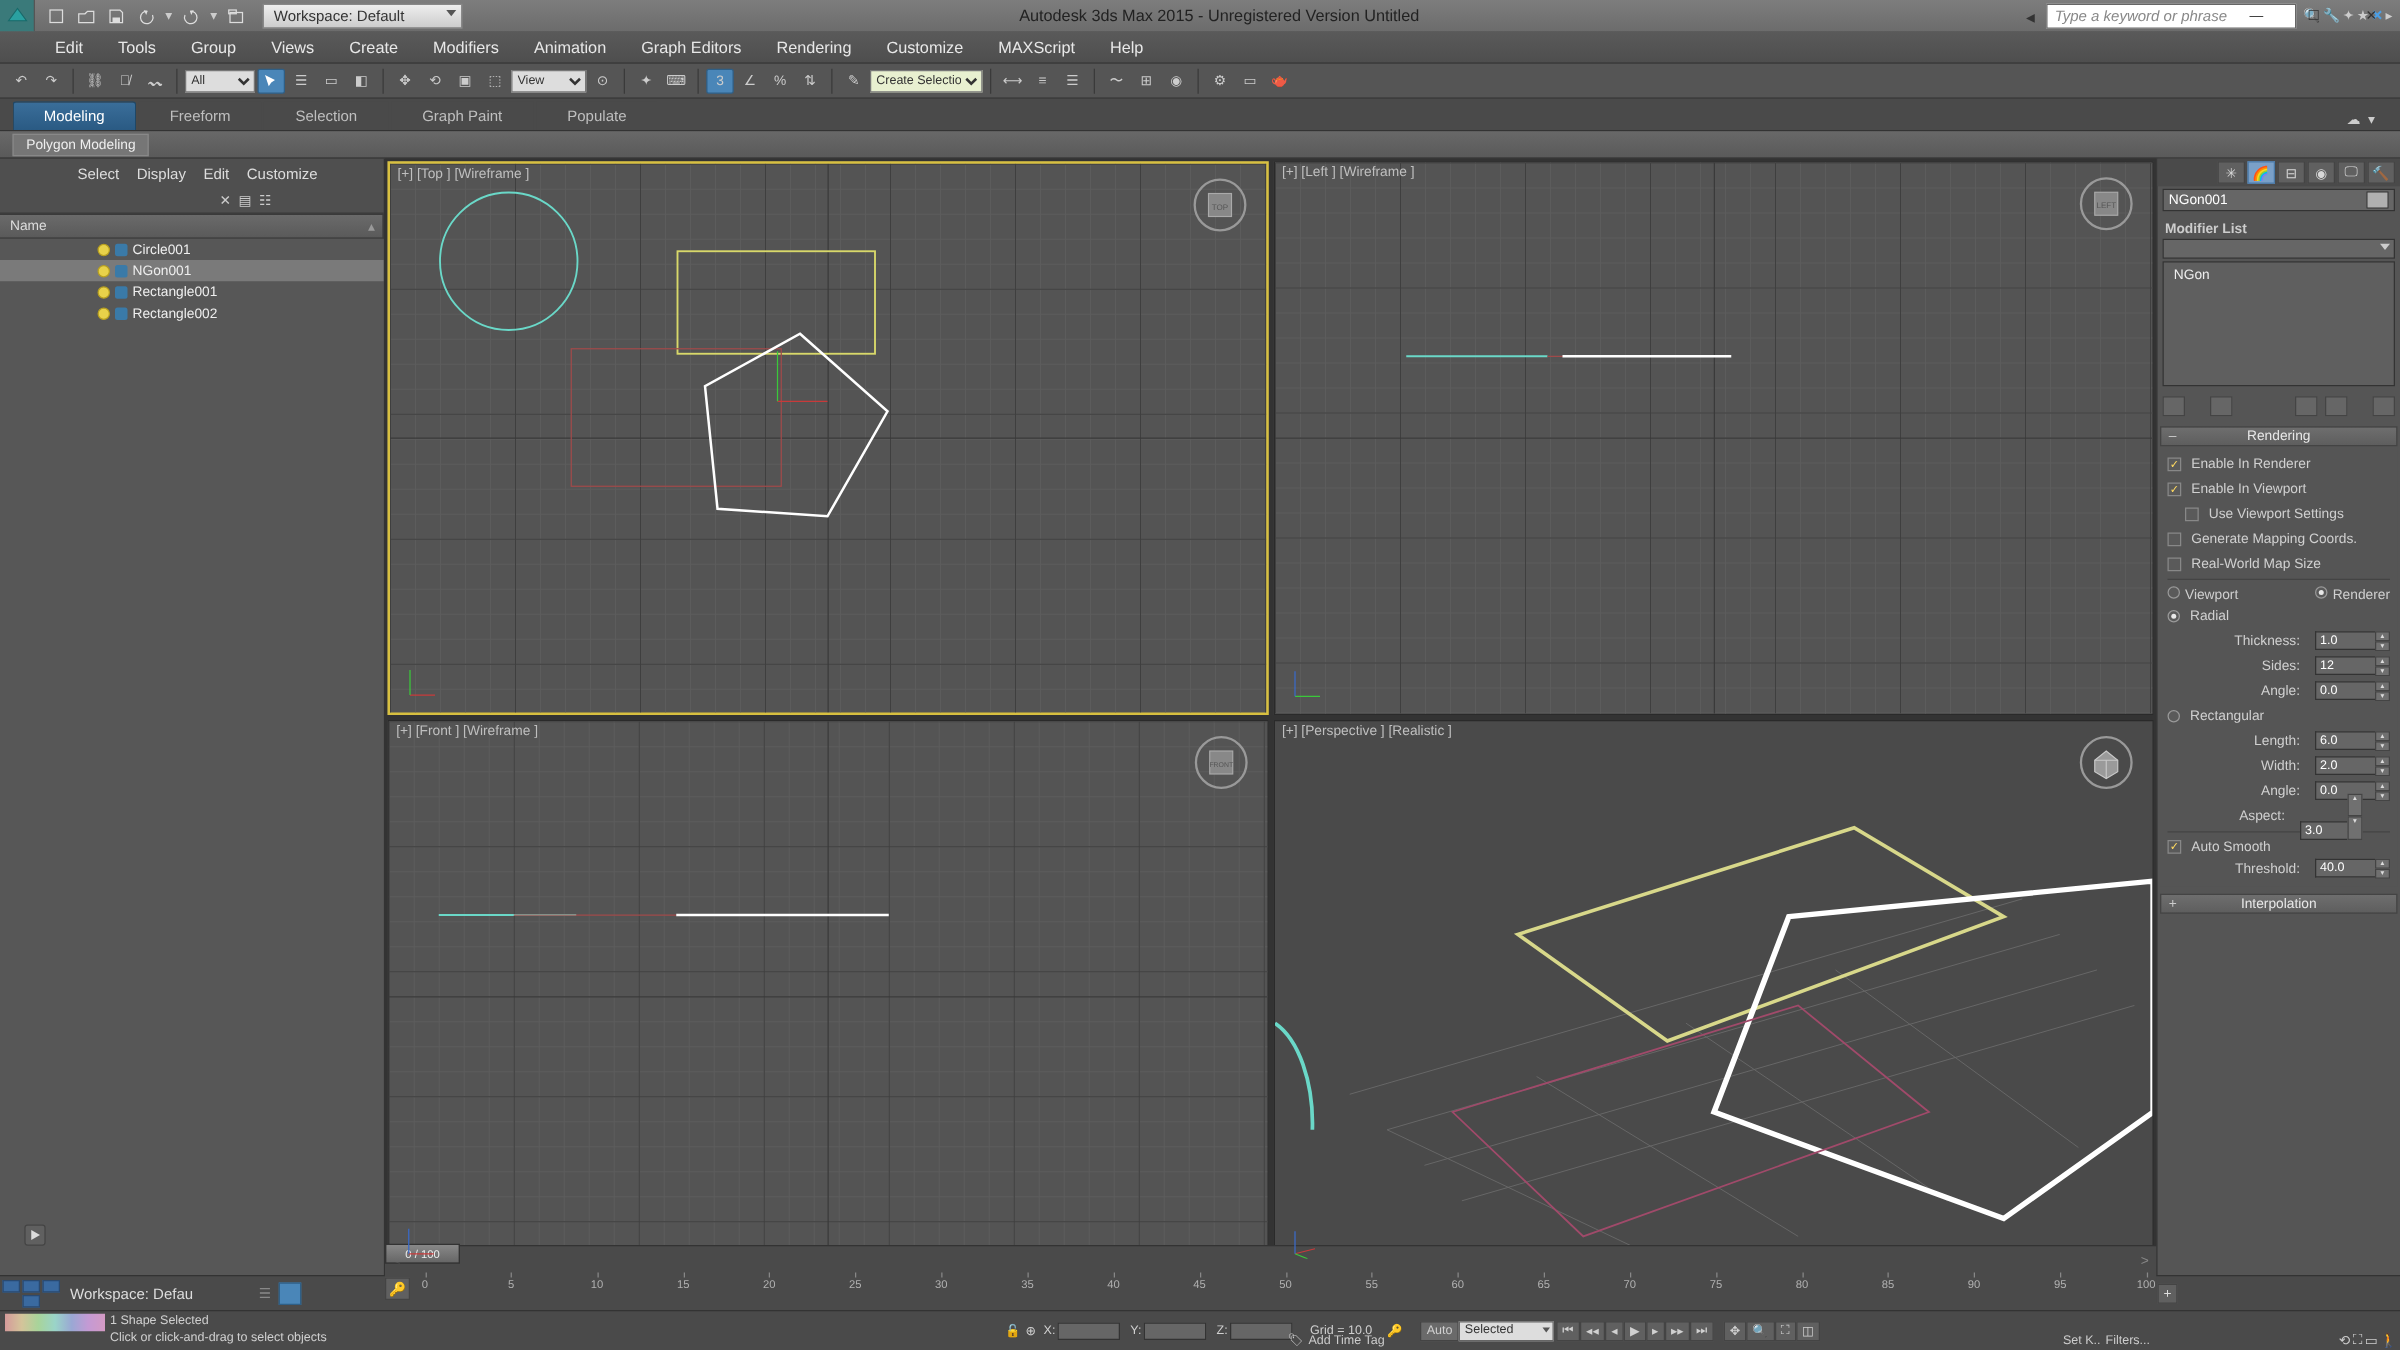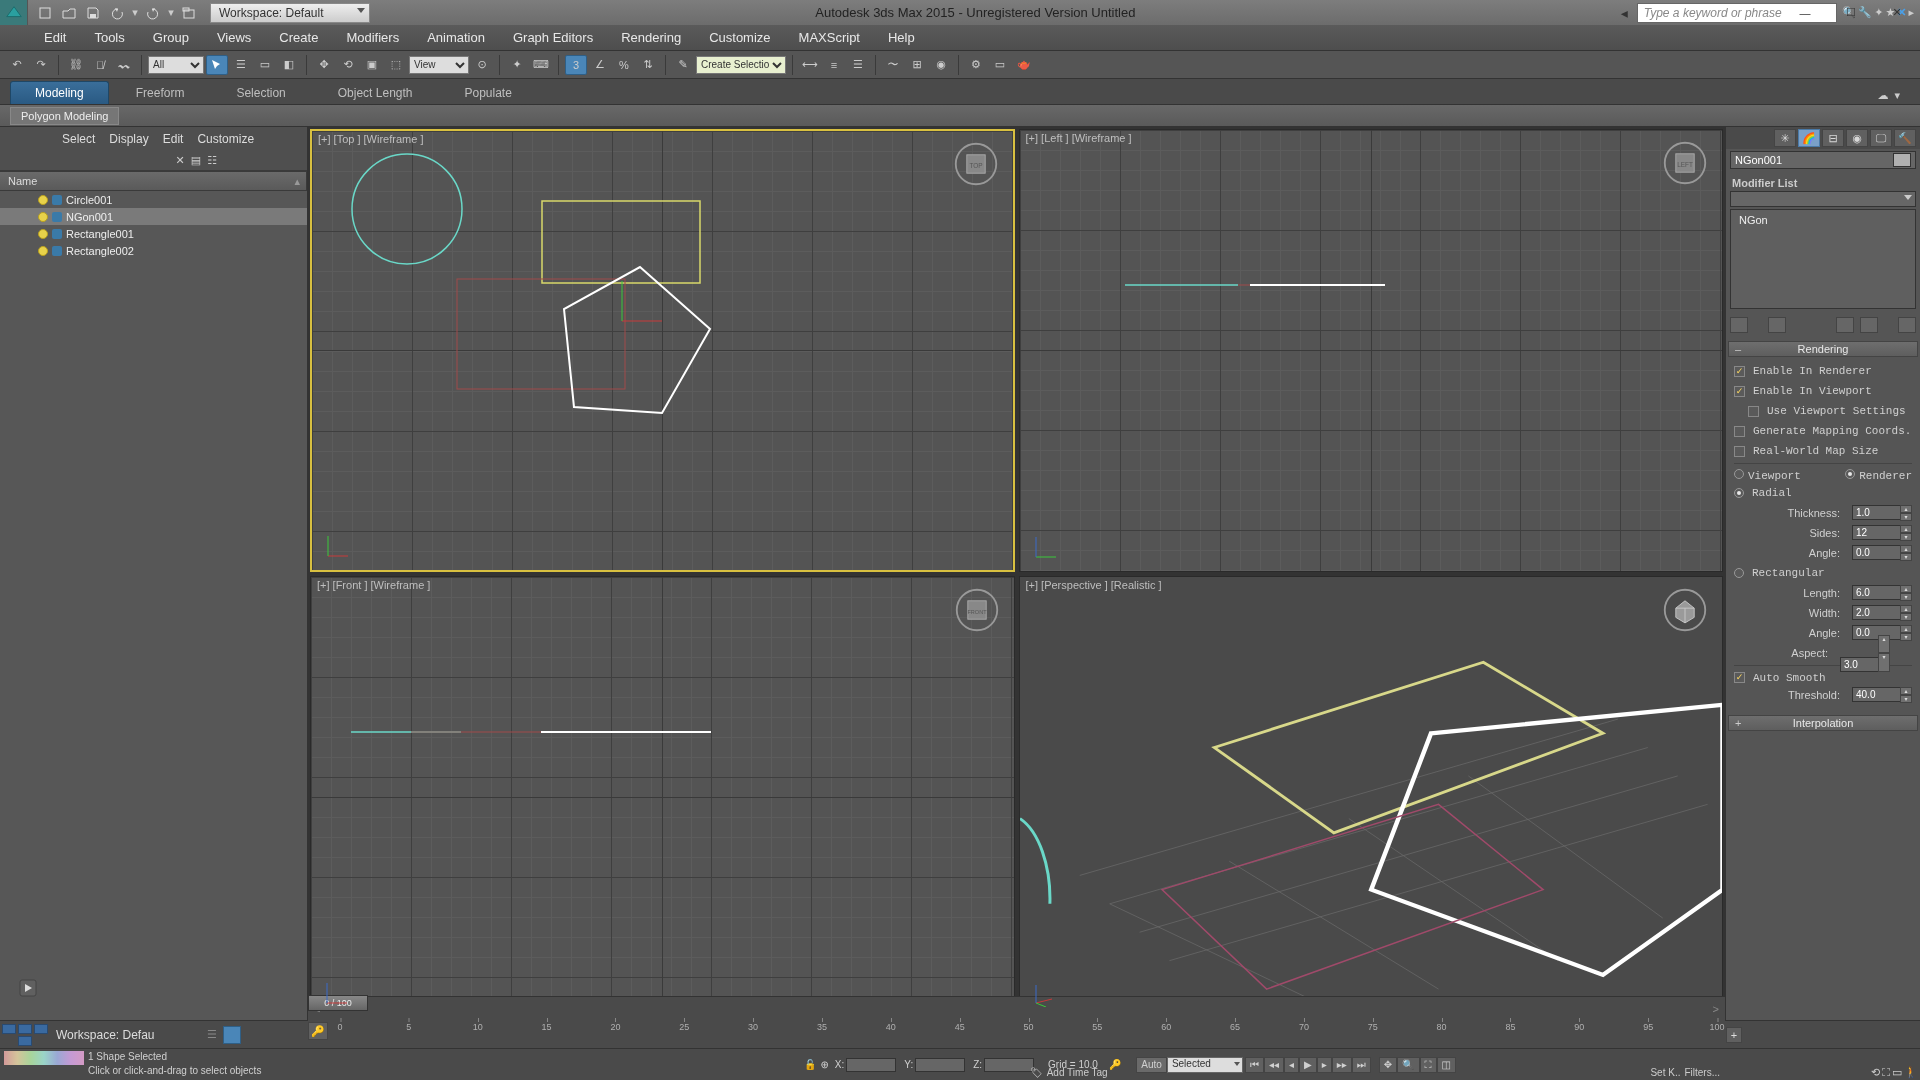--- a/index.html
+++ b/index.html
@@ -34,21 +34,21 @@
   .ribstrip { height:22px; background:linear-gradient(#686868,#5a5a5a); border-bottom:1px solid #333; display:flex; align-items:center; padding-left:10px;}
   .ribstrip .panel { padding:2px 10px; background:#767676; border:1px solid #888; color:#eee; font-size:11px; cursor:pointer;}
   
   .main { position:absolute; top:127px; left:0; right:0; bottom:60px; display:flex;}
   .leftpanel { width:308px; background:#4f4f4f; border-right:1px solid #333; display:flex; flex-direction:column;}
   .leftpanel .lp-menu { height:24px; display:flex; align-items:center; gap:14px; padding-left:50px; color:#ddd; font-size:12px;margin-left:12px;}
   .leftpanel .lp-menu span { cursor:pointer;}
   .leftpanel .lp-tools { height:20px; display:flex; align-items:center; justify-content:flex-end; gap:6px; padding-right:90px; border-bottom:1px solid #3a3a3a;}
   .leftpanel .lp-header { height:20px; background:linear-gradient(#6a6a6a,#5a5a5a); border:1px solid #3a3a3a; border-left:none; padding-left:8px; display:flex; align-items:center; font-size:11px; color:#ddd;}
   .leftpanel .tree { flex:1; overflow:auto; background:#575757; }
-  .tree .node { height:17px; display:flex; align-items:center; padding-left:38px; gap:4px; color:#eee; font-size:11px; cursor:pointer;}
+  .tree .node { height:17px; display:flex; align-items:center; padding-left:78px; gap:4px; color:#eee; font-size:11px; cursor:pointer;}
   .tree .node.selected { background:#7a7a7a;}
   .tree .node .bulb { width:10px; height:10px; background:#e8d24a; border-radius:50%; border:1px solid #b8a020;}
   .tree .node .freeze { width:10px; height:10px; background:#3a7aa8; border-radius:2px;}
   
   .viewports { flex:1; position:relative; padding:2px; display:grid; grid-template-columns:1fr 1fr; grid-template-rows:1fr 1fr; gap:4px; background:#333;}
   .vp { background:#545454; border:1px solid #2a2a2a; position:relative; overflow:hidden;}
   .vp.active { border:2px solid #d8c040;}
   .vp .vplabel { position:absolute; top:2px; left:6px; color:#bfbfbf; font-size:11px; z-index:2;}
   .vp .cube { position:absolute; top:10px; right:14px; width:46px; height:46px; z-index:2;}
   .gridbg { position:absolute; inset:0; background-image:
@@ -74,21 +74,21 @@
   .cmdpanel .modlist-sel .caret { position:absolute; right:3px; top:3px; border-left:4px solid transparent; border-right:4px solid transparent; border-top:5px solid #ccc;}
   .cmdpanel .stack { margin:2px 4px; height:100px; background:#5f5f5f; border:1px solid #333; padding:4px 8px; color:#eee;}
   .cmdpanel .stackbtns { height:20px; margin:4px 4px 0 4px; display:flex; align-items:center; gap:6px;}
   .cmdpanel .stackbtns .sb { width:18px; height:16px; background:#666; border:1px solid #444;}
   .rollout { margin:6px 2px 0 2px;}
   .rollout .rh { height:16px; background:linear-gradient(#6e6e6e,#5e5e5e); border:1px solid #444; text-align:center; line-height:15px; color:#e8e8e8; cursor:pointer; position:relative;}
   .rollout .rh::before { content:"–"; position:absolute; left:6px; color:#ccc;}
   .rollout.collapsed .rh::before { content:"+";}
   .rollout .rc { padding:4px 6px; background:#555;}
   .crow { display:flex; align-items:center; height:20px; gap:4px;}
-  .crow label { font-size:11px; color:#d0d0d0;font-family:Liberation Mono, monospace;}
+  .crow label { font-size:11px; color:#d0d0d0;}
   .crow.right { justify-content:flex-end;}
   .cchk { width:11px; height:11px; border:1px solid #888; background:#5a5a5a; display:inline-flex; align-items:center; justify-content:center; margin-right:4px;}
   .cchk.ck::after { content:"✓"; font-size:9px; color:#ffda60; line-height:9px;}
   .radio { width:10px; height:10px; border-radius:50%; border:1px solid #999; background:#5a5a5a; display:inline-block; margin-right:4px; position:relative;}
   .radio.on::after { content:""; position:absolute; inset:2px; border-radius:50%; background:#e8e8e8;}
   .spin { display:flex; margin-left:4px;}
   .spin input { width:48px; height:15px; background:#666; border:1px solid #333; border-right:none; color:#fff; font-size:10px; padding:0 3px;}
   .spin .sbtns { width:12px; display:flex; flex-direction:column;}
   .spin .sbtns div { flex:1; background:#707070; border:1px solid #444; font-size:6px; text-align:center; line-height:6px; color:#ddd; cursor:pointer;}
   .plabel { width:76px; text-align:right; padding-right:4px; color:#d0d0d0;}
@@ -251,21 +251,21 @@
   <div class="sep"></div>
   <div class="tbtn">⚙</div>
   <div class="tbtn">▭</div>
   <div class="tbtn">🫖</div>
 </div>
 
 <div class="ribbon">
   <div class="tab active">Modeling</div>
   <div class="tab">Freeform</div>
   <div class="tab">Selection</div>
-  <div class="tab">Object Length</div>
+  <div class="tab">Graph Paint</div>
   <div class="tab">Populate</div>
   <div class="tail">
     <span style="color:#ccc;">☁</span>
     <span style="color:#ccc;">▾</span>
   </div>
 </div>
 <div class="ribstrip">
   <div class="panel">Polygon Modeling</div>
 </div>
 

